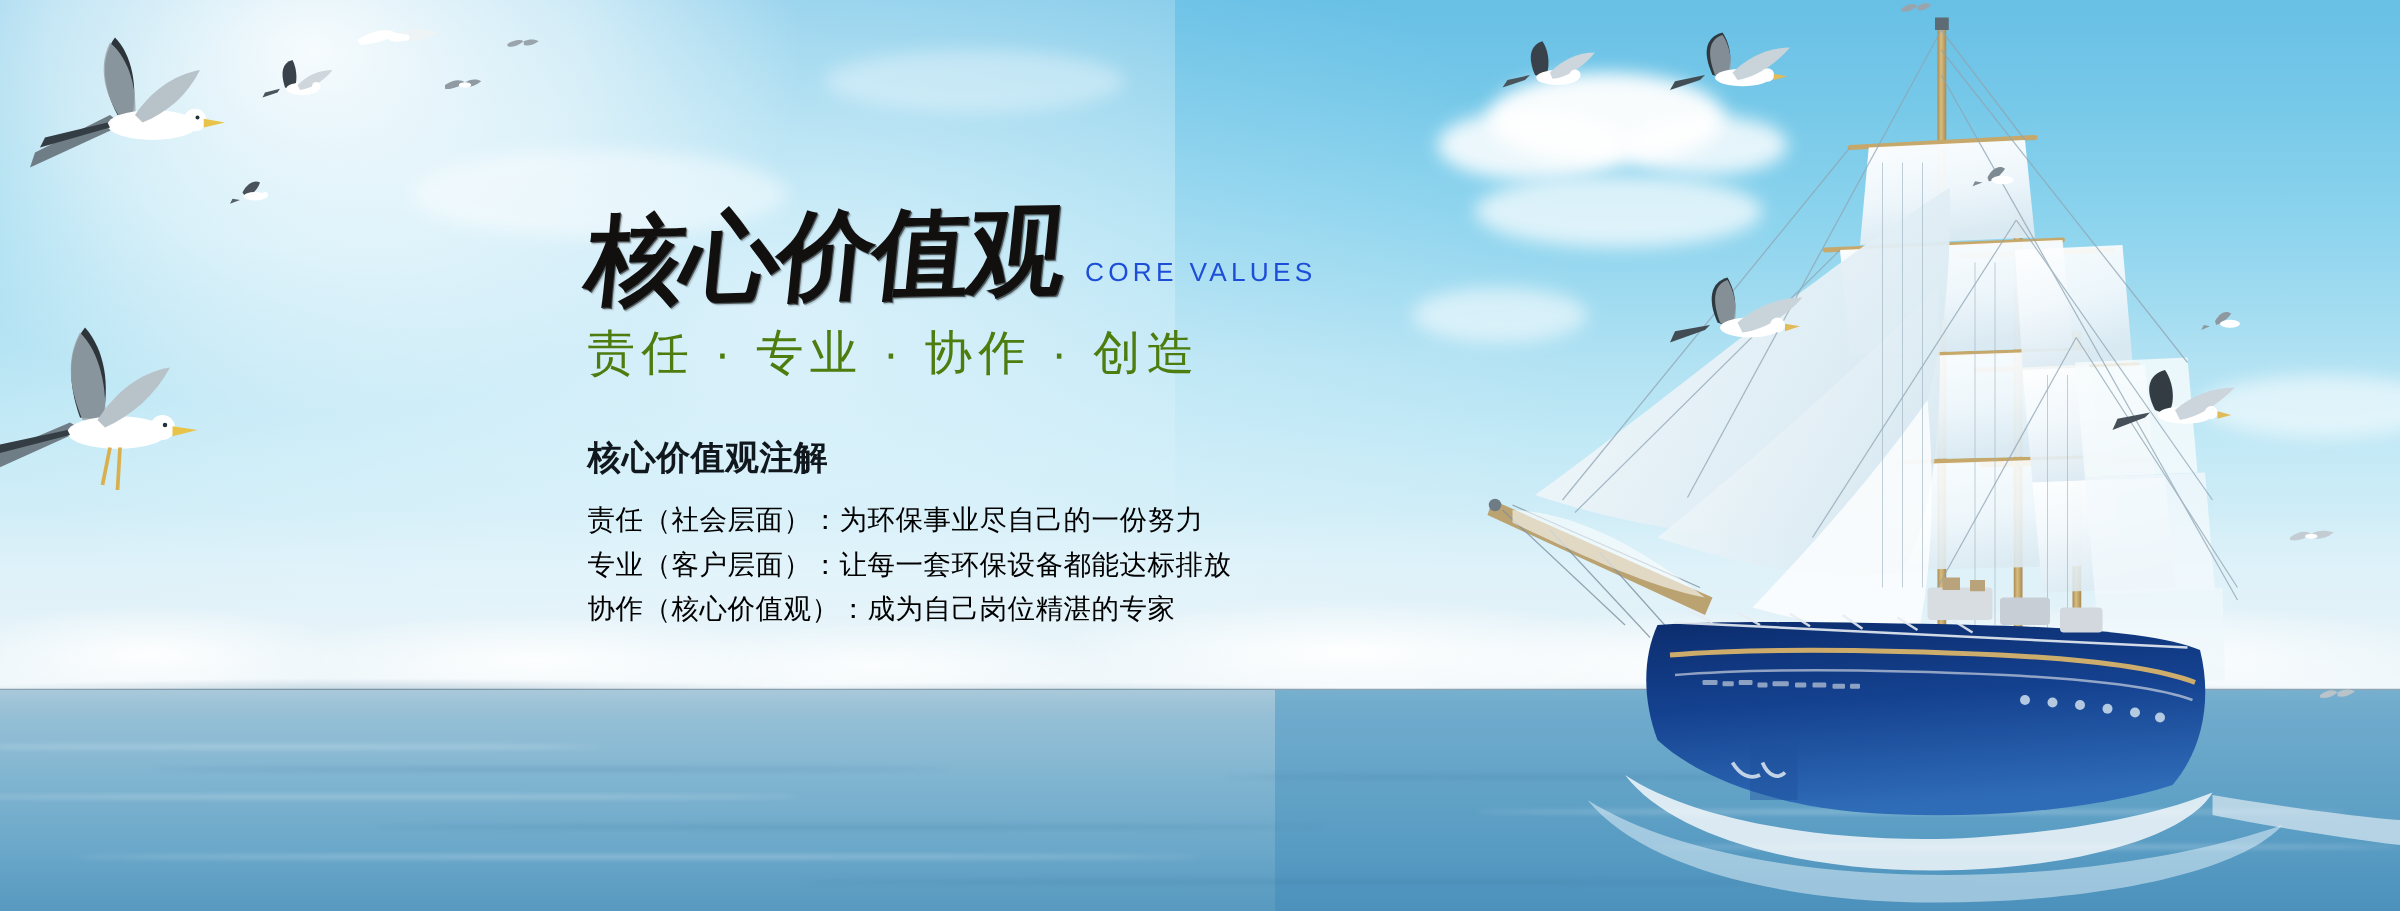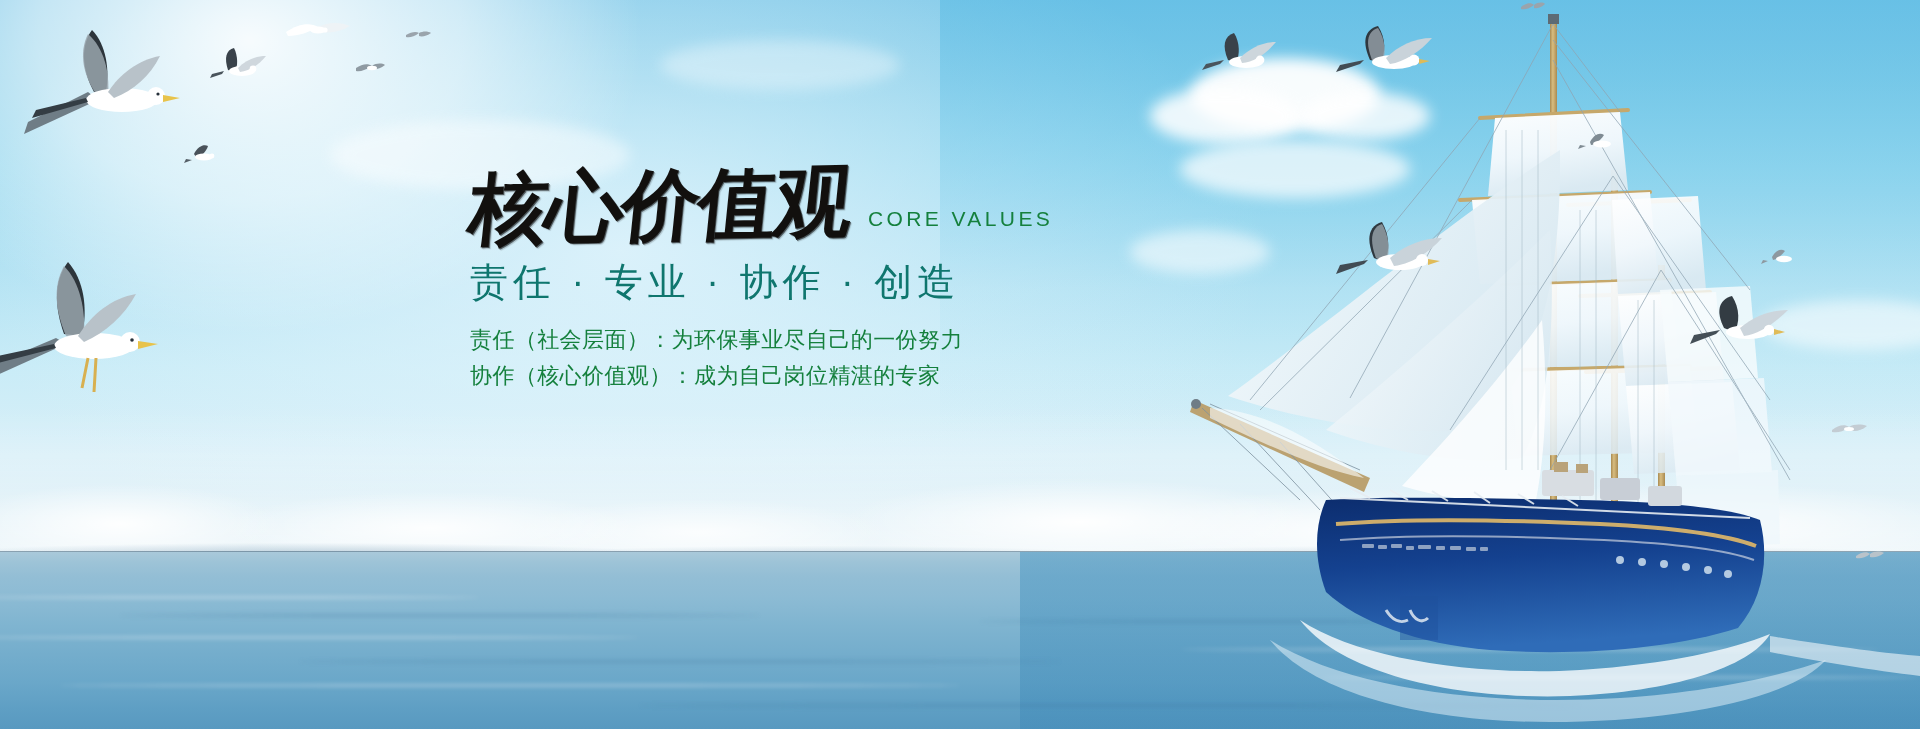--- a/index.html
+++ b/index.html
@@ -76,33 +76,33 @@
   .headline-row { display:flex; align-items:flex-end; gap:18px; }
   .headline {
     font-family:"DejaVu Serif","Liberation Serif",serif;
     font-size:78px; line-height:.96; font-weight:700; color:#12100e;
     letter-spacing:-2px;
     transform:skewX(-7deg) rotate(-1.2deg);
     text-shadow:1px 1px 0 rgba(0,0,0,.55), 2px 2px 1px rgba(0,0,0,.18);
     white-space:nowrap;
   }
   .headline-en {
-    font-size:21px; letter-spacing:3.4px; color:#15803d; font-weight:400;
+    font-size:21px; letter-spacing:3.4px; color:#1d4ed8; font-weight:400;
     padding-bottom:12px; white-space:nowrap;
   }
   .tagline {
-    margin-top:14px; font-size:38px; letter-spacing:5px; color:#0f766e;
+    margin-top:14px; font-size:38px; letter-spacing:5px; color:#4d7c0f;
     font-weight:400; white-space:nowrap;
   }
   .notes-title {
     margin-top:40px; font-size:27px; font-weight:700; color:#10181e; letter-spacing:.5px;
   }
   .notes { margin-top:14px; }
   .note-line {
-    font-size:22px; line-height:1.62; color:#15803d; letter-spacing:.4px; white-space:nowrap;
+    font-size:22px; line-height:1.62; color:#000000; letter-spacing:.4px; white-space:nowrap;
   }
 </style>
 </head>
 <body>
 
 <div id="banner">
 
   <div class="sky"></div>
   <div class="sky-right"></div>
 
@@ -439,20 +439,22 @@
 
   <div id="copy">
 
     <div class="headline-row">
       <div class="headline">核心价值观</div>
       <div class="headline-en">CORE VALUES</div>
     </div>
 
     <div class="tagline">责任 · 专业 · 协作 · 创造</div>
 
+    <div class="notes-title">核心价值观注解</div>
 
     <div class="notes">
       <div class="note-line">责任（社会层面）：为环保事业尽自己的一份努力</div>
+      <div class="note-line">专业（客户层面）：让每一套环保设备都能达标排放</div>
       <div class="note-line">协作（核心价值观）：成为自己岗位精湛的专家</div>
     </div>
   </div>
 
 </div>
 
 </body></html>

